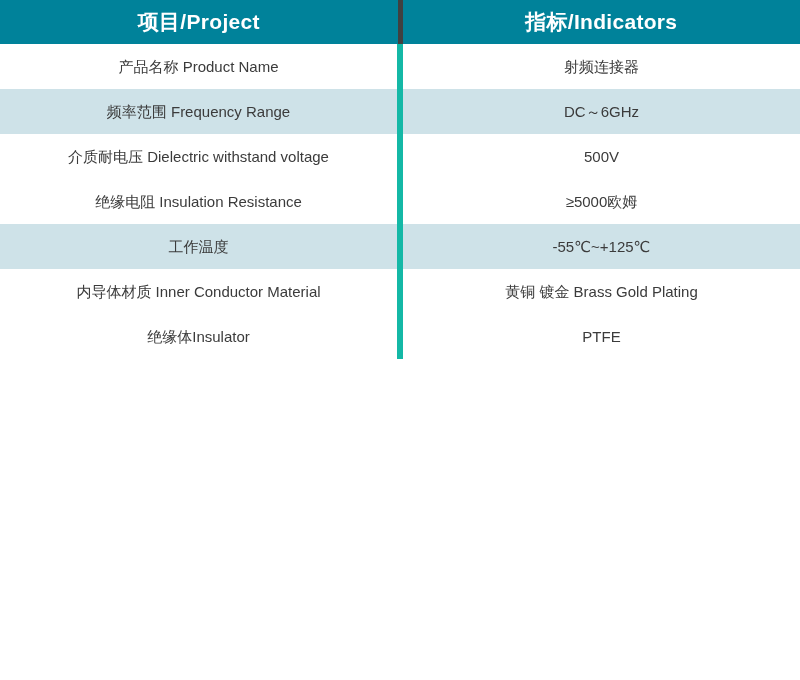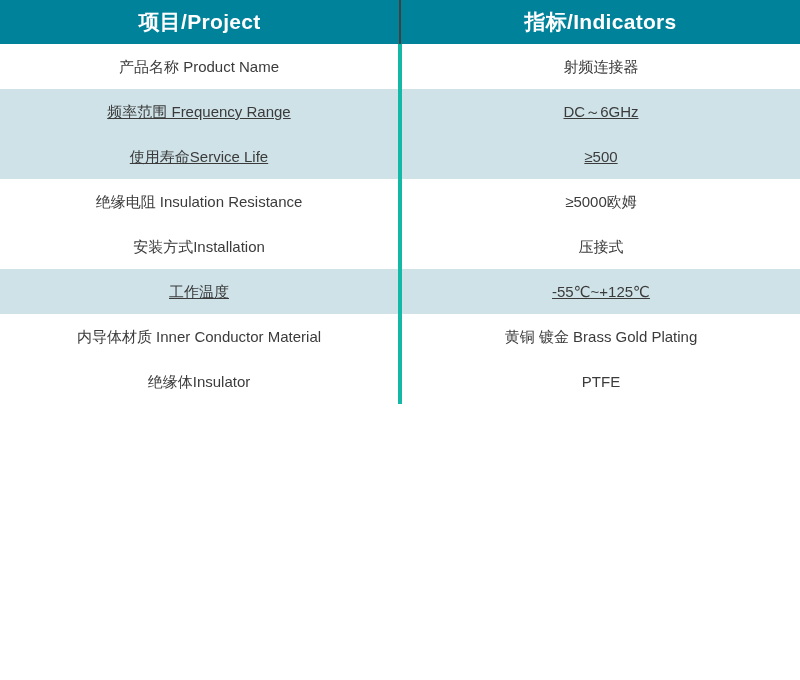--- a/index.html
+++ b/index.html
@@ -26,42 +26,41 @@
     color: #ffffff;
     font-size: 21px;
     font-weight: bold;
     height: 44px;
     line-height: 44px;
     padding: 0;
     text-align: center;
     letter-spacing: 0.3px;
   }
   thead th.th-project {
-    border-right: 2px solid #404040;
+    border-right: 5px solid #404040;
   }
 
   tbody td {
     height: 45px;
     line-height: 45px;
     padding: 0;
     text-align: center;
     font-size: 15px;
     color: #3b3b3b;
     white-space: nowrap;
     overflow: hidden;
   }
   tbody tr.row-plain td {
     background: #ffffff;
   }
   tbody tr.row-shaded td {
     background: #cee2e8;
-    text-decoration: underline;
   }
   tbody td.cell-project {
-    border-right: 4px solid #14b8a6;
+    border-right: 6px solid #14b8a6;
   }
 </style>
 </head>
 <body>
 
 <table class="spec-table">
   <colgroup>
     <col class="col-project">
     <col class="col-indicator">
   </colgroup>
@@ -73,31 +72,27 @@
   </thead>
   <tbody id="table-body">
       <tr class="row-plain">
         <td class="cell-project">产品名称 Product Name</td>
         <td class="cell-indicator">射频连接器</td>
       </tr>
       <tr class="row-shaded">
         <td class="cell-project">频率范围 Frequency Range</td>
         <td class="cell-indicator">DC～6GHz</td>
       </tr>
-      <tr class="row-shaded">
-        <td class="cell-project">使用寿命Service Life</td>
-        <td class="cell-indicator">≥500</td>
+      <tr class="row-plain">
+        <td class="cell-project">介质耐电压 Dielectric withstand voltage</td>
+        <td class="cell-indicator">500V</td>
       </tr>
       <tr class="row-plain">
         <td class="cell-project">绝缘电阻 Insulation Resistance</td>
         <td class="cell-indicator">≥5000欧姆</td>
-      </tr>
-      <tr class="row-plain">
-        <td class="cell-project">安装方式Installation</td>
-        <td class="cell-indicator">压接式</td>
       </tr>
       <tr class="row-shaded">
         <td class="cell-project">工作温度</td>
         <td class="cell-indicator">-55℃~+125℃</td>
       </tr>
       <tr class="row-plain">
         <td class="cell-project">内导体材质 Inner Conductor Material</td>
         <td class="cell-indicator">黄铜 镀金 Brass Gold Plating</td>
       </tr>
       <tr class="row-plain">

